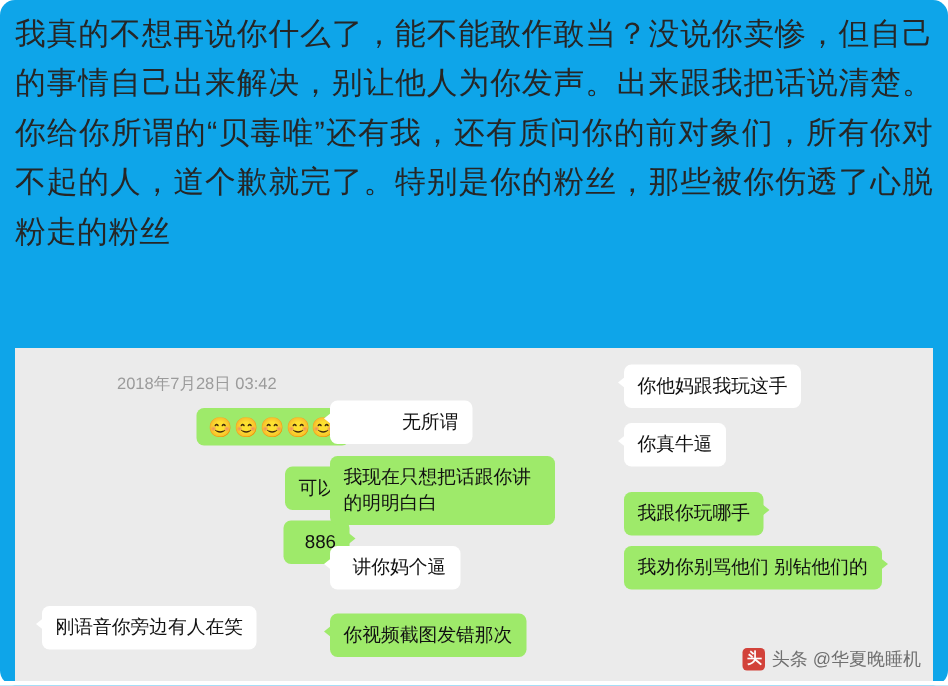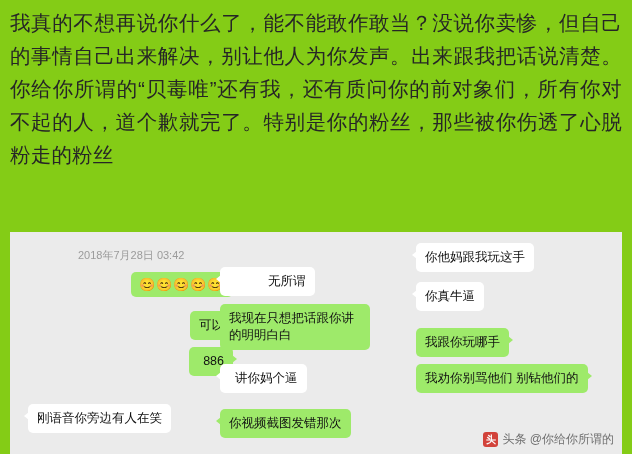--- a/index.html
+++ b/index.html
@@ -10,22 +10,23 @@
     width: 632px;
     height: 457px;
     background: #ffffff;
     font-family: "Liberation Sans", sans-serif;
     overflow: hidden;
   }
   .page {
     position: relative;
     width: 632px;
     height: 457px;
-    background: #84cc16;
+    background: #0ea5e9;
     box-sizing: border-box;
+    border-radius: 10px;
   }
   
   .article-text {
     position: absolute;
     left: 0;
     top: 0;
     width: 632px;
     padding: 6px 10px 0 10px;
     box-sizing: border-box;
     font-size: 20.5px;
@@ -165,19 +166,19 @@
       <div class="bubble in" style="left:406px; top:50px;">你真牛逼<span class="tail-l"></span></div>
 
       <div class="bubble in" style="left:406px; top:96px; background:#9eea6a;">我跟你玩哪手<span class="tail-r"></span></div>
 
       <div class="bubble in" style="left:406px; top:132px; width:172px; background:#9eea6a;">我劝你别骂他们 别钻他们的<span class="tail-r"></span></div>
 
       <div class="bubble in" style="left:18px; top:172px;">刚语音你旁边有人在笑<span class="tail-l"></span></div>
 
       <div class="watermark">
         <span class="wm-logo">头</span>
-        <span>头条 @你给你所谓的</span>
+        <span>头条 @华夏晚睡机</span>
       </div>
     </div>
   </div>
 
   <div class="bottom-strip"></div>
 </div>
 
 </body></html>

